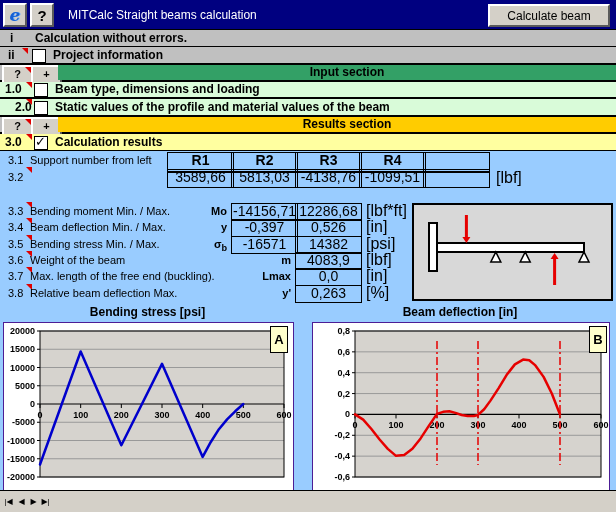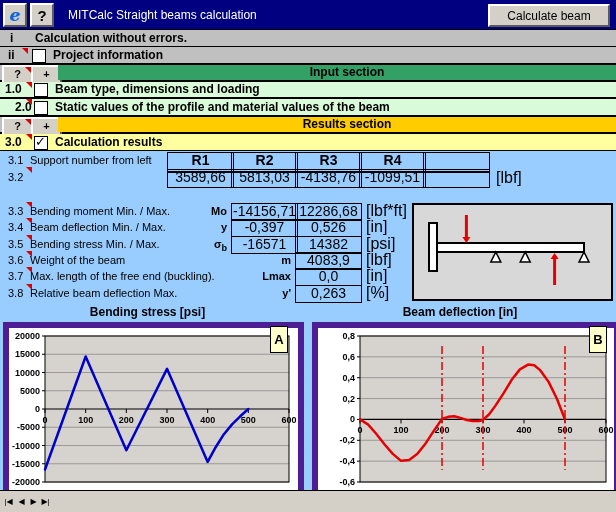--- a/index.html
+++ b/index.html
@@ -41,21 +41,21 @@
   #row-30{top:134px;height:17px;background:#ffffa0;border-bottom:1px solid #000;}
   
   .rlabel{position:absolute;font-size:11px;font-weight:normal;white-space:nowrap;}
   .cell{position:absolute;border:1px solid #000;font-size:14px;text-align:center;}
   .sym{position:absolute;font-size:11px;font-weight:bold;text-align:right;}
   .unit{position:absolute;font-size:16px;white-space:nowrap;}
   
   #beam-box{left:412px;top:203px;width:201px;height:98px;background:#d8d8d8;border:2px solid #000;}
   
   .chart-title{position:absolute;text-align:center;font-size:12px;font-weight:bold;}
-  .chart-box{position:absolute;background:#fff;border:6px solid #4c1d95;}
+  .chart-box{position:absolute;background:#fff;border:1px solid #4c1d95;}
   .chart-badge{position:absolute;width:16px;height:25px;background:#ffffcc;border:1px solid #000;
                display:flex;align-items:center;justify-content:center;font-weight:bold;font-size:13px;}
   svg{display:block;overflow:visible;}
   svg text.tick{font:bold 9px "Liberation Sans","DejaVu Sans",sans-serif;fill:#000;}
   
   #tabbar{top:490px;height:22px;background:#d4d0c8;border-top:1px solid #000;}
   .nav-btn{position:absolute;top:3px;width:13px;height:16px;font-size:8px;text-align:center;
            line-height:16px;color:#000;cursor:default;}
   #tabs{position:absolute;left:52px;top:0;height:22px;display:flex;}
   .tab{position:relative;height:21px;margin-left:-7px;background:#000;

